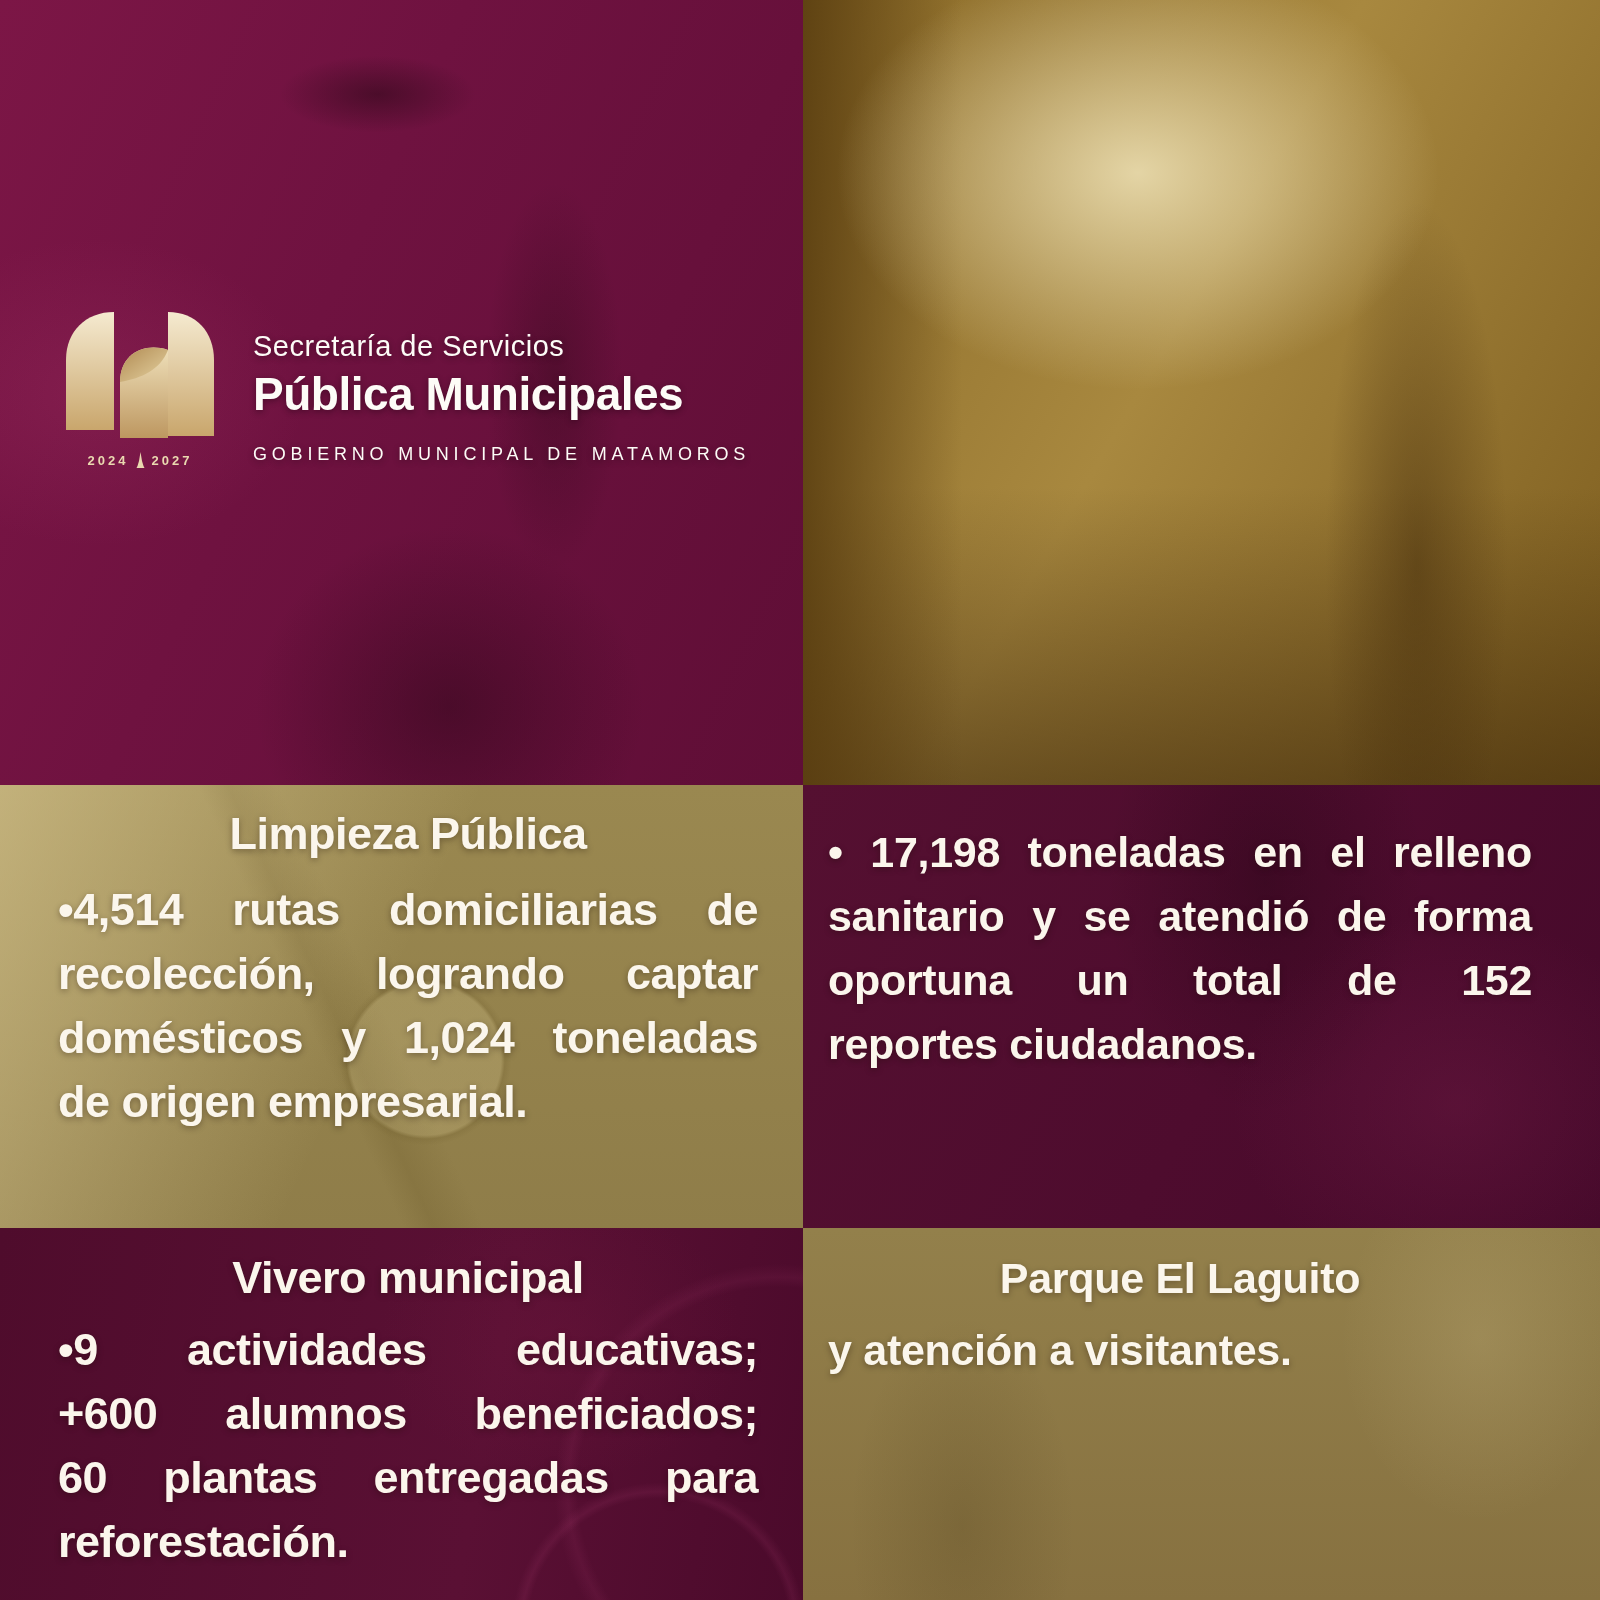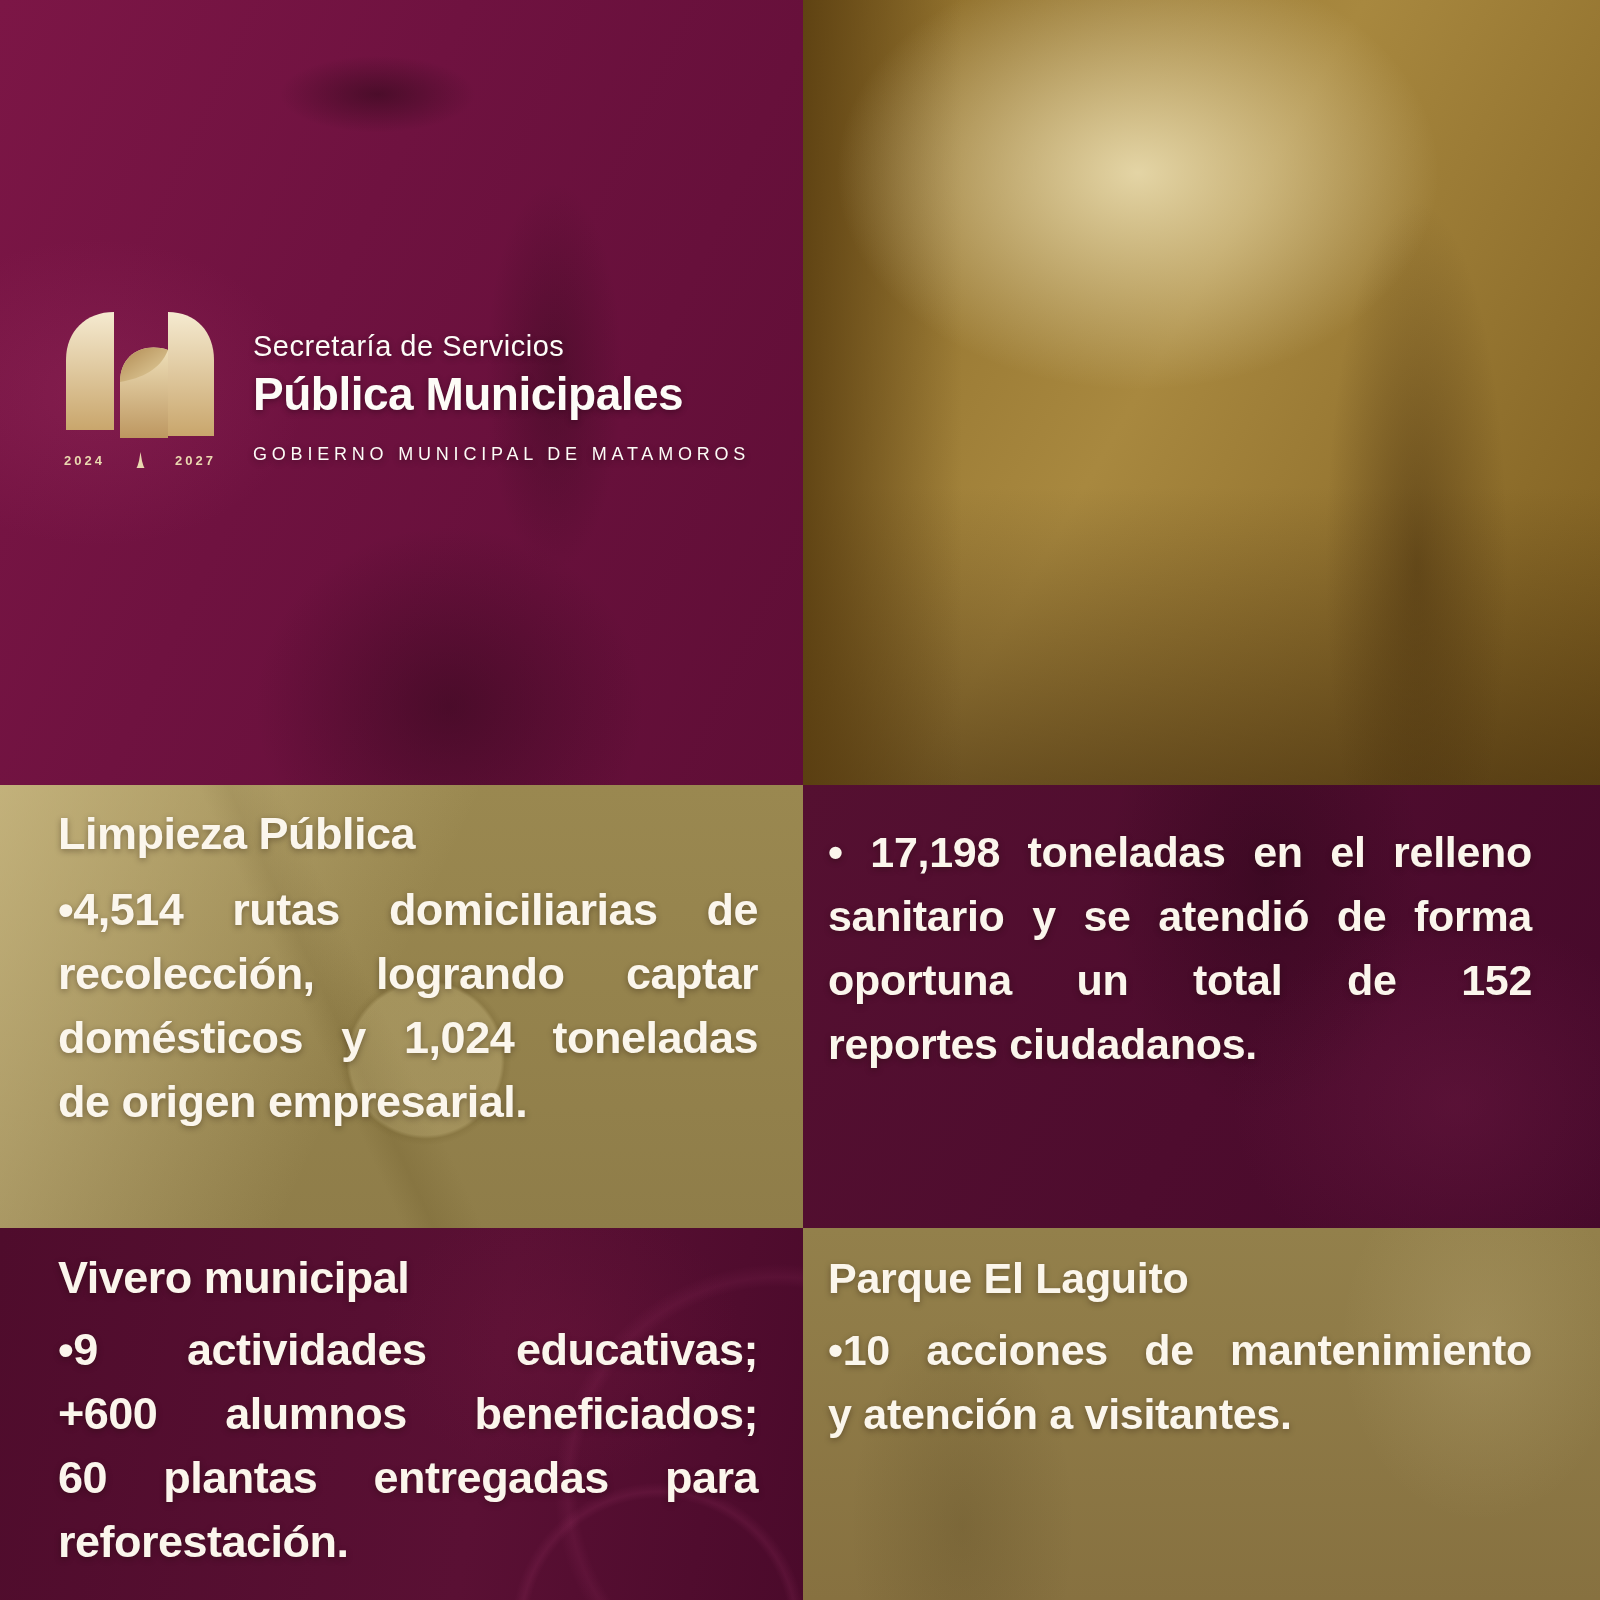--- a/index.html
+++ b/index.html
@@ -40,32 +40,32 @@
       radial-gradient(ellipse 260px 200px at 70% 30%, rgba(120,26,64,.25), transparent 70%),
       linear-gradient(100deg,#4f0c2c 0%,#5a1034 60%,#4b0a2b 100%);}
   .q-br{left:803px;top:1228px;width:797px;height:372px;
     background-image:
       radial-gradient(ellipse 160px 300px at 20% 80%, rgba(60,45,15,.18), transparent 70%),
       radial-gradient(ellipse 200px 260px at 85% 30%, rgba(235,220,170,.15), transparent 70%),
       linear-gradient(180deg,#93804b 0%,#877140 100%);}
 
   
   .logo-wrap{position:absolute;left:64px;top:300px;width:152px;}
-  .years{margin-top:8px;display:flex;align-items:center;justify-content:space-between;gap:7px;
+  .years{margin-top:8px;display:flex;align-items:center;justify-content:center;gap:7px;
          color:#ead9b0;font-size:13px;font-weight:700;letter-spacing:3px;}
   .title-block{position:absolute;left:253px;top:330px;color:#fdfcf7;
          text-shadow:0 2px 6px rgba(30,5,18,.45);}
   .t1{font-size:29px;font-weight:400;letter-spacing:.5px;}
   .t2{font-size:46px;font-weight:700;letter-spacing:-.5px;margin-top:4px;}
   .t3{font-size:18px;font-weight:400;letter-spacing:4.8px;margin-top:23px;}
 
   
   .stats{position:absolute;color:#fbf6ec;font-weight:700;
          text-shadow:0 2px 6px rgba(25,12,6,.35);}
-  .stats .h{line-height:64px;}
+  .stats .h{line-height:64px;text-align:center;}
   .stats .body{margin-top:0;}
   .st-l{left:58px;width:700px;font-size:45px;line-height:64px;letter-spacing:-.5px;}
   .st-r{left:828px;width:704px;font-size:43px;line-height:64px;letter-spacing:-.3px;}
   .blk-limpieza{top:802px;}  .blk-limpieza .h{margin-bottom:12px;}
   .blk-relleno{top:820px;}
   .blk-vivero{top:1246px;}   .blk-vivero .h{margin-bottom:8px;}
   .blk-parque{top:1246px;}   .blk-parque .h{margin-bottom:8px;}
 
   .jl{text-align:justify;text-align-last:justify;}
   .ll{text-align:left;}
@@ -144,18 +144,17 @@
       <div class="jl">+600 alumnos beneficiados;</div>
       <div class="jl">60 plantas entregadas para</div>
       <div class="ll">reforestación.</div>
     </div>
   </div>
 
   <section class="q q-br"></section>
   <div class="stats st-r blk-parque">
     <div class="h ll">Parque El Laguito</div>
     <div class="body">
-      <div class="jl">•10 acciones de mantenimiento</div>
       <div class="ll">y atención a visitantes.</div>
     </div>
   </div>
 
 </div>
 
 </body></html>

